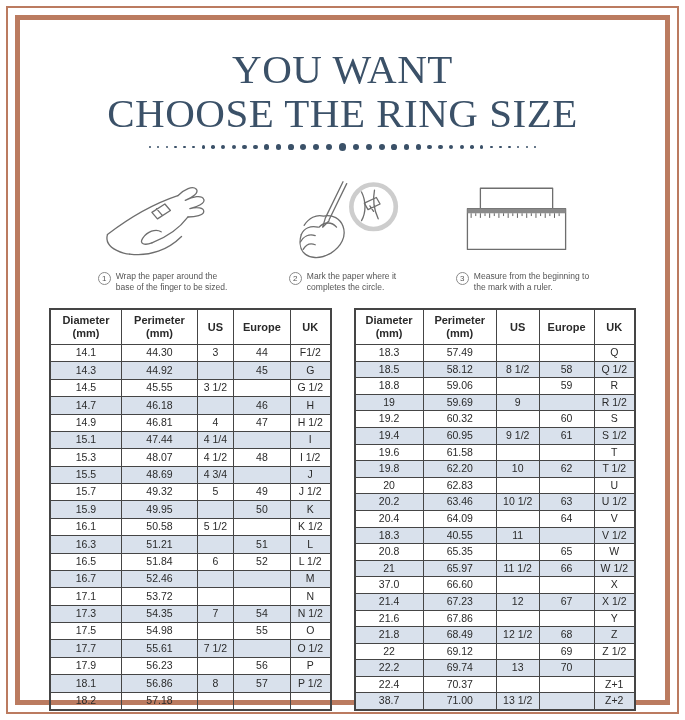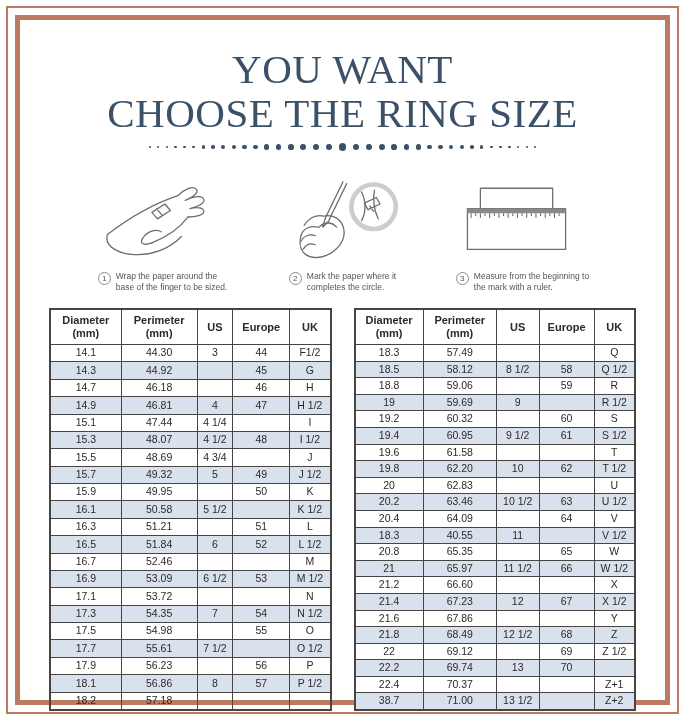--- a/index.html
+++ b/index.html
@@ -175,20 +175,27 @@
             <td>F1/2</td>
           </tr>
           <tr>
             <td>14.3</td>
             <td>44.92</td>
             <td></td>
             <td>45</td>
             <td>G</td>
           </tr>
           <tr>
+            <td>14.5</td>
+            <td>45.55</td>
+            <td>3 1/2</td>
+            <td></td>
+            <td>G 1/2</td>
+          </tr>
+          <tr>
             <td>14.7</td>
             <td>46.18</td>
             <td></td>
             <td>46</td>
             <td>H</td>
           </tr>
           <tr>
             <td>14.9</td>
             <td>46.81</td>
             <td>4</td>
@@ -250,27 +257,20 @@
             <td>6</td>
             <td>52</td>
             <td>L 1/2</td>
           </tr>
           <tr>
             <td>16.7</td>
             <td>52.46</td>
             <td></td>
             <td></td>
             <td>M</td>
-          </tr>
-          <tr>
-            <td>16.9</td>
-            <td>53.09</td>
-            <td>6 1/2</td>
-            <td>53</td>
-            <td>M 1/2</td>
           </tr>
           <tr>
             <td>17.1</td>
             <td>53.72</td>
             <td></td>
             <td></td>
             <td>N</td>
           </tr>
           <tr>
             <td>17.3</td>
@@ -420,21 +420,21 @@
             <td>W</td>
           </tr>
           <tr>
             <td>21</td>
             <td>65.97</td>
             <td>11 1/2</td>
             <td>66</td>
             <td>W 1/2</td>
           </tr>
           <tr>
-            <td>21.2</td>
+            <td>37.0</td>
             <td>66.60</td>
             <td></td>
             <td></td>
             <td>X</td>
           </tr>
           <tr>
             <td>21.4</td>
             <td>67.23</td>
             <td>12</td>
             <td>67</td>

